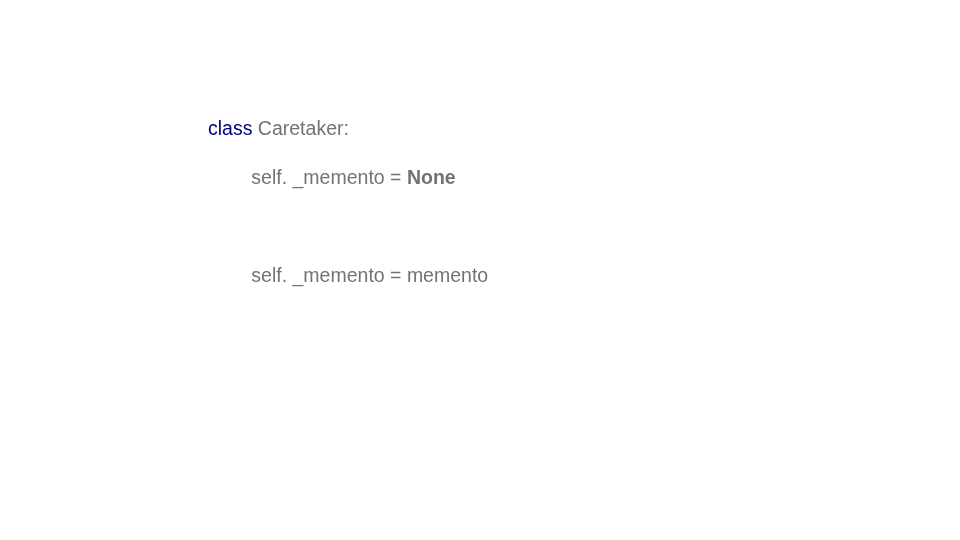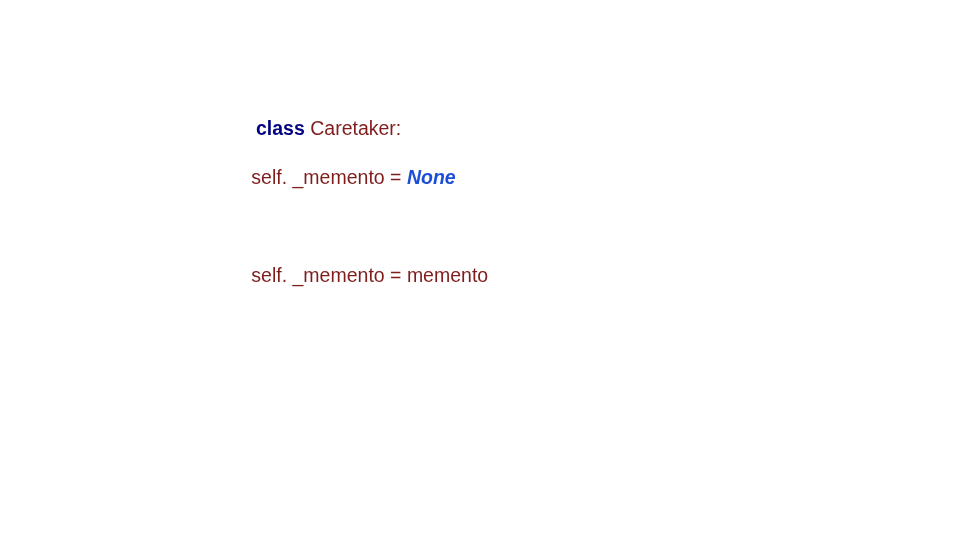--- a/index.html
+++ b/index.html
@@ -13,31 +13,29 @@
   .code-block {
     position: absolute;
     left: 208px;
     top: 92px;
     font-size: 19.5px;
     line-height: 1.25;
     color: #000000;
     white-space: pre;
   }
   .kw {
-    font-weight: bold;
+    font-weight: normal;
     color: #000080;
-    margin-left: 48px;
   }
   .plain {
-    color: #7f1d1d;
+    color: #737373;
   }
   .none {
     font-weight: bold;
-    color: #1d4ed8;
-    font-style: italic;
+    color: #737373;
   }
   .line {
     display: block;
   }
 </style>
 </head>
 <body>
 
 <div class="code-block">
 <span class="line"><span class="kw">class</span><span class="plain"> Caretaker:</span></span>

